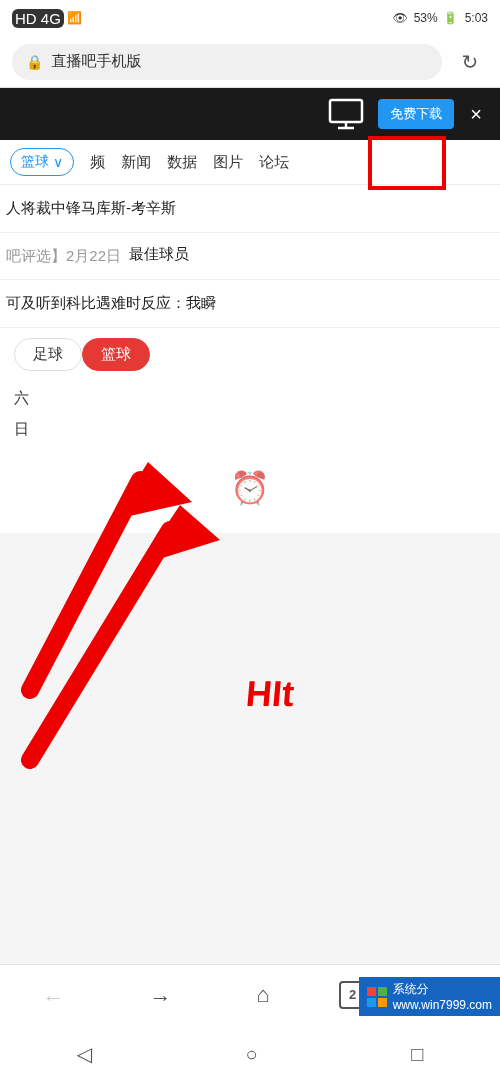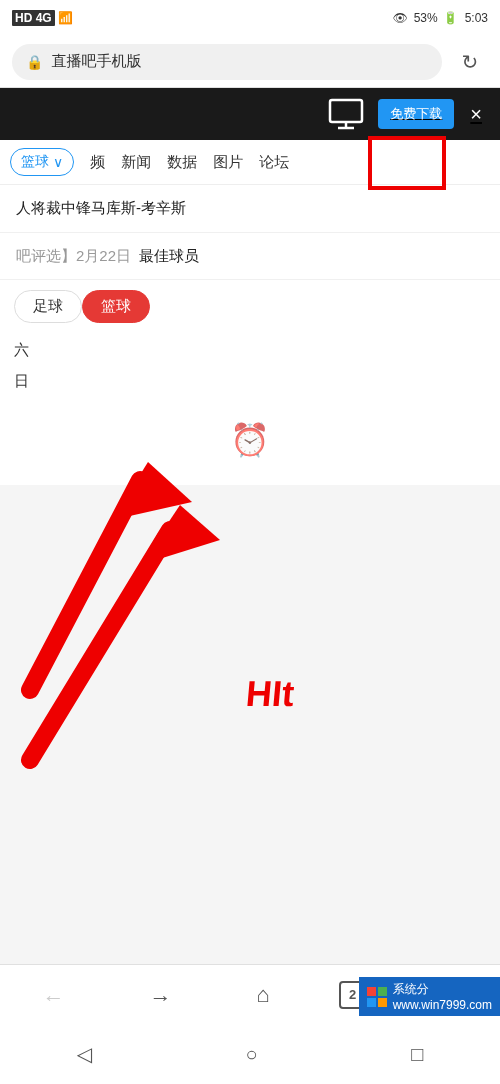--- a/index.html
+++ b/index.html
@@ -33,24 +33,24 @@
     }
     .status-right {
       display: flex;
       align-items: center;
       gap: 6px;
       font-size: 12px;
     }
     .status-badge {
       background: #333;
       color: #fff;
-      font-size: 12px;
+      font-size: 15px;
       padding: 1px 3px;
-      border-radius: 1px;
-      font-weight: bold;
+      border-radius: 6px;
+      font-weight: normal;
     }
 
     
     .address-bar {
       width: 100%;
       height: 52px;
       background: #fff;
       display: flex;
       align-items: center;
       padding: 0 12px;
@@ -94,21 +94,20 @@
     
     .dark-banner {
       width: 100%;
       height: 52px;
       background: #1a1a1a;
       display: flex;
       align-items: center;
       justify-content: flex-end;
       padding: 4px 10px;
       gap: 8px;
-      text-decoration: underline;
     }
     .free-download-btn {
       background: #2196F3;
       color: #fff;
       font-size: 13px;
       padding: 6px 12px;
       border-radius: 4px;
       cursor: pointer;
     }
     .close-btn-dark {
@@ -161,40 +160,41 @@
       color: #333;
       cursor: pointer;
       white-space: nowrap;
     }
 
     
     .news-list {
       padding: 0;
     }
     .news-item {
-      padding: 12px 16px;
+      padding: 12px 6px;
       border-bottom: 1px solid #f0f0f0;
       font-size: 15px;
       color: #222;
       line-height: 1.5;
     }
     .news-item.secondary {
       display: flex;
       align-items: flex-start;
       gap: 8px;
     }
     .news-date {
       color: #999;
       font-size: 15px;
       white-space: nowrap;
     }
     .news-text {
       flex: 1;
       font-size: 15px;
       color: #222;
+      font-family: Liberation Mono, monospace;
     }
 
     
     .filter-row {
       display: flex;
       padding: 10px 14px;
       align-items: center;
     }
     .filter-btn {
       padding: 6px 18px;
@@ -391,20 +391,23 @@
   </div>
 
   <div class="news-list">
     <div class="news-item">
       <span>人将裁中锋马库斯-考辛斯</span>
     </div>
     <div class="news-item secondary">
       <span class="news-date">吧评选】2月22日</span>
       <span class="news-text">最佳球员</span>
     </div>
+    <div class="news-item">
+      <span>可及听到科比遇难时反应：我瞬</span>
+    </div>
   </div>
 
   <div class="filter-row">
     <button class="filter-btn">足球</button>
     <button class="filter-btn active">篮球</button>
   </div>
 
   <div class="date-label">六</div>
   <div class="date-label">日</div>
 

